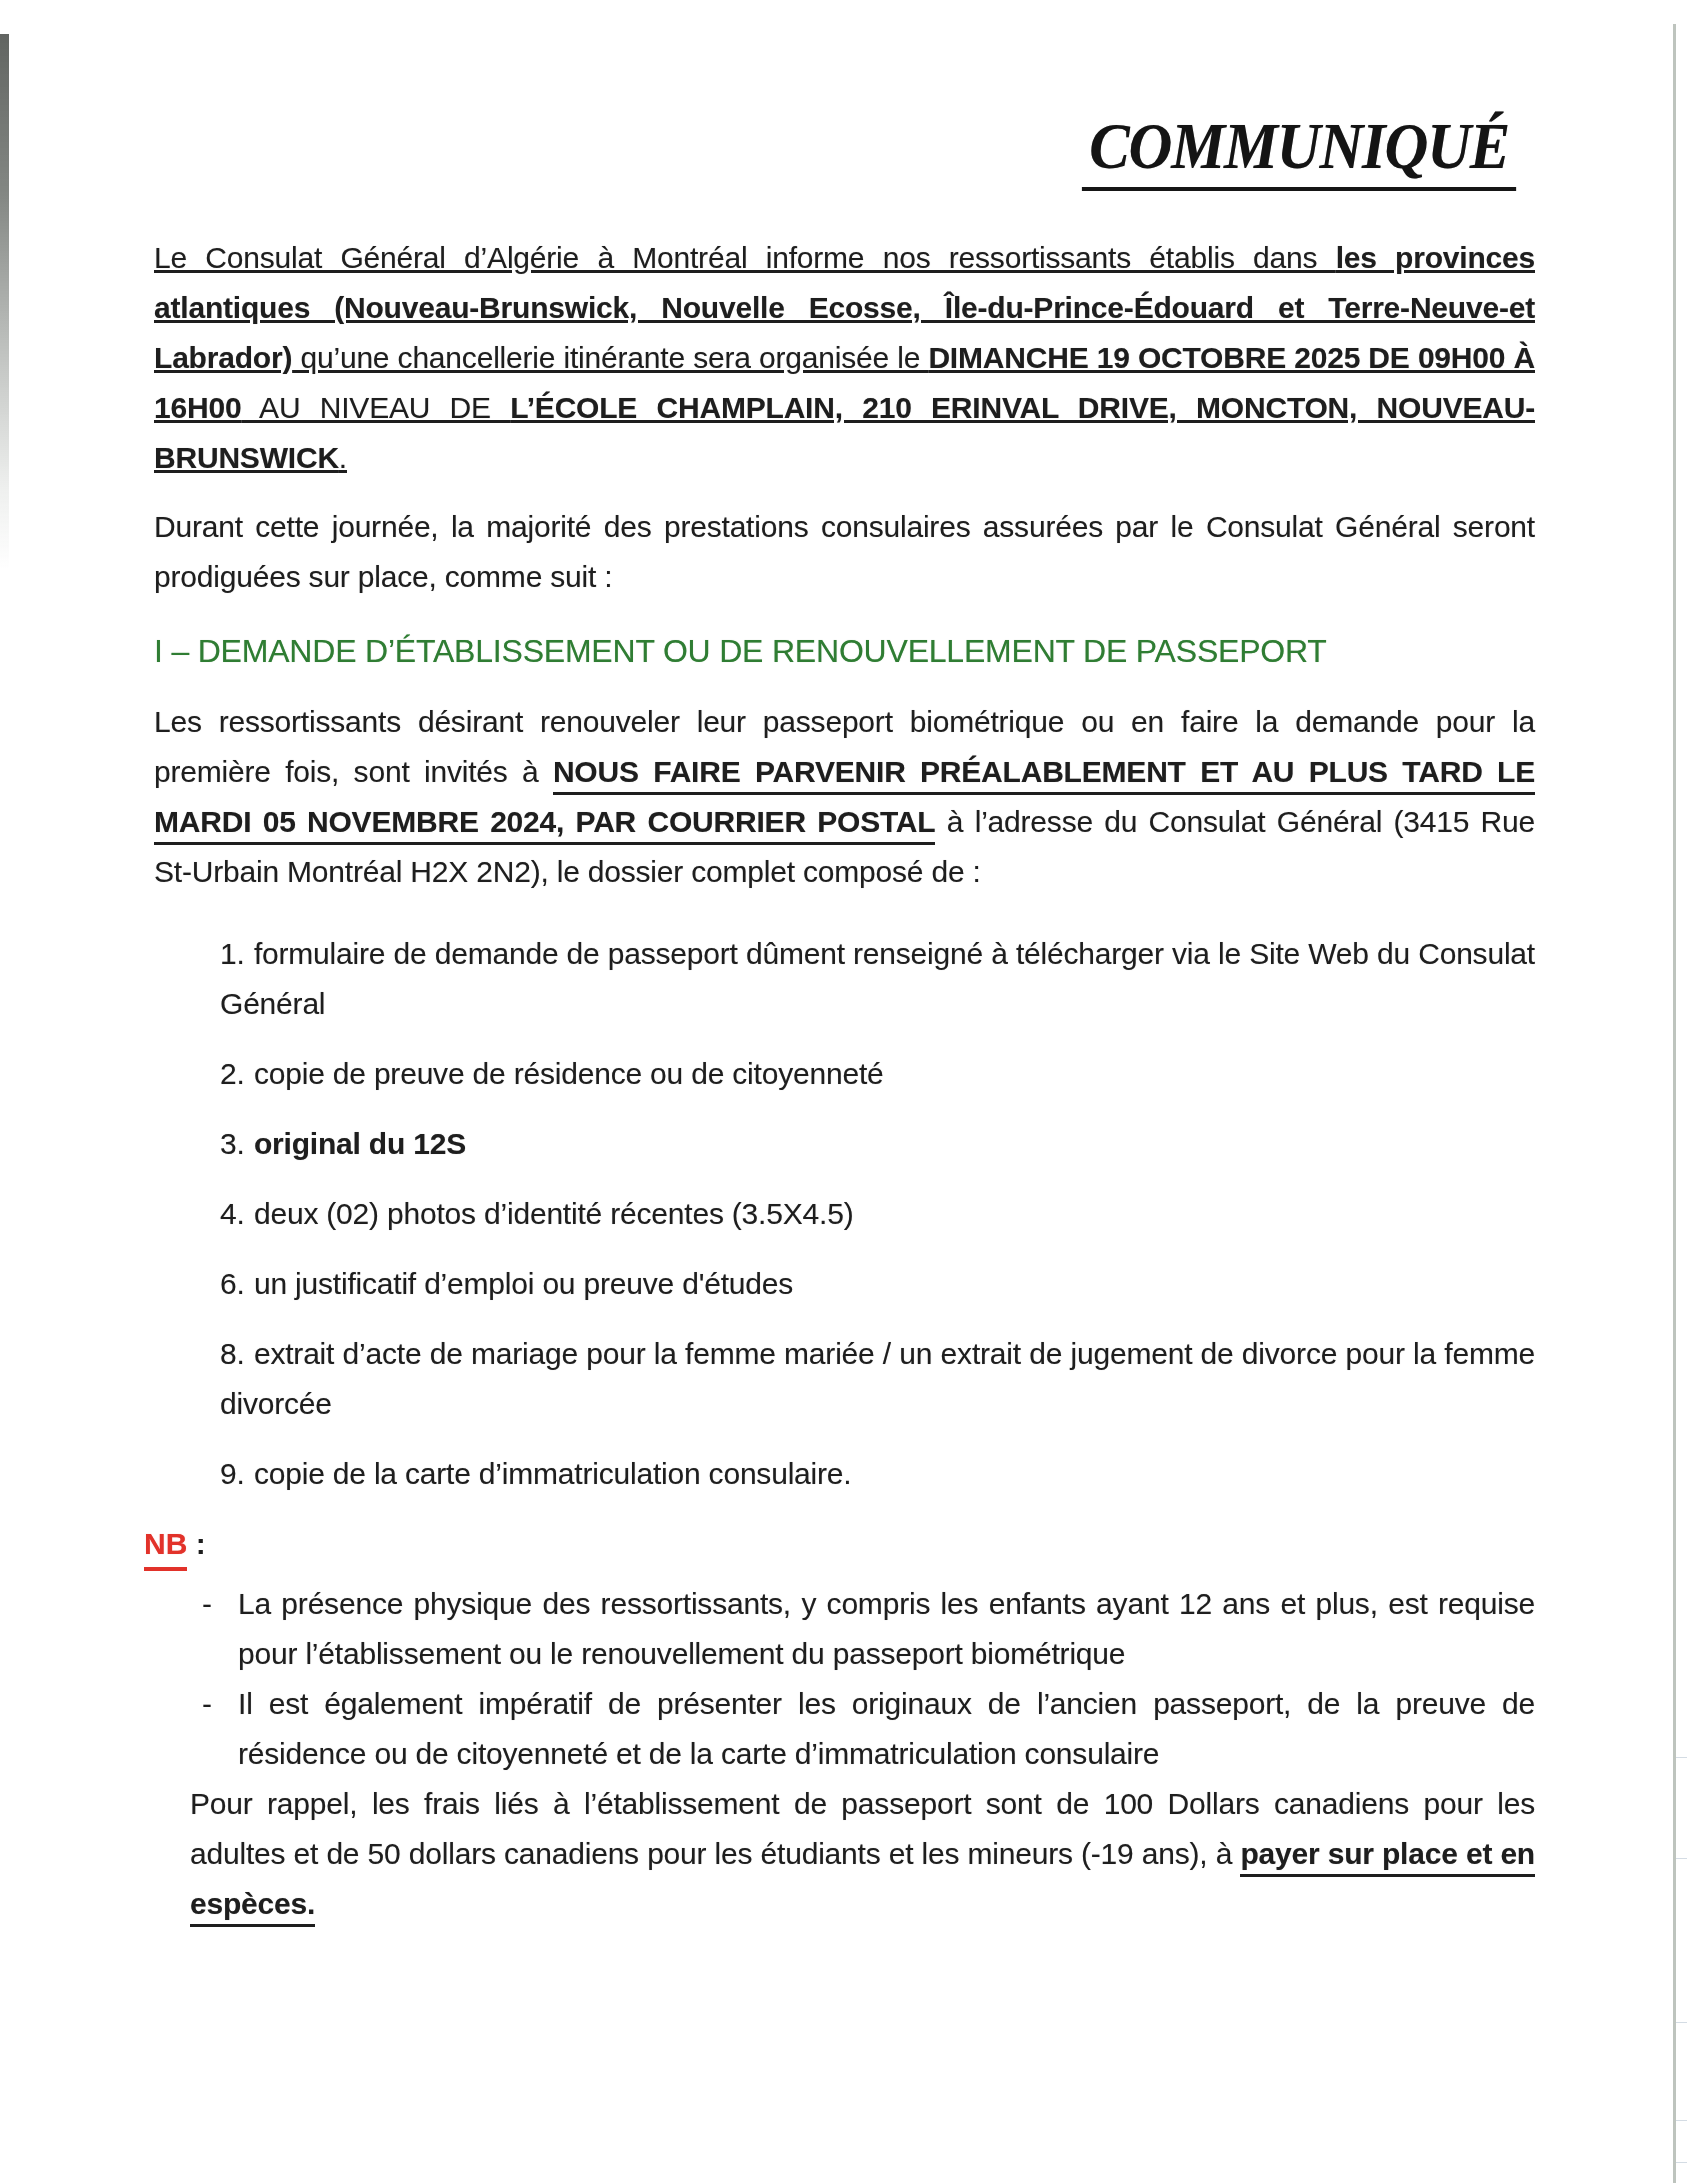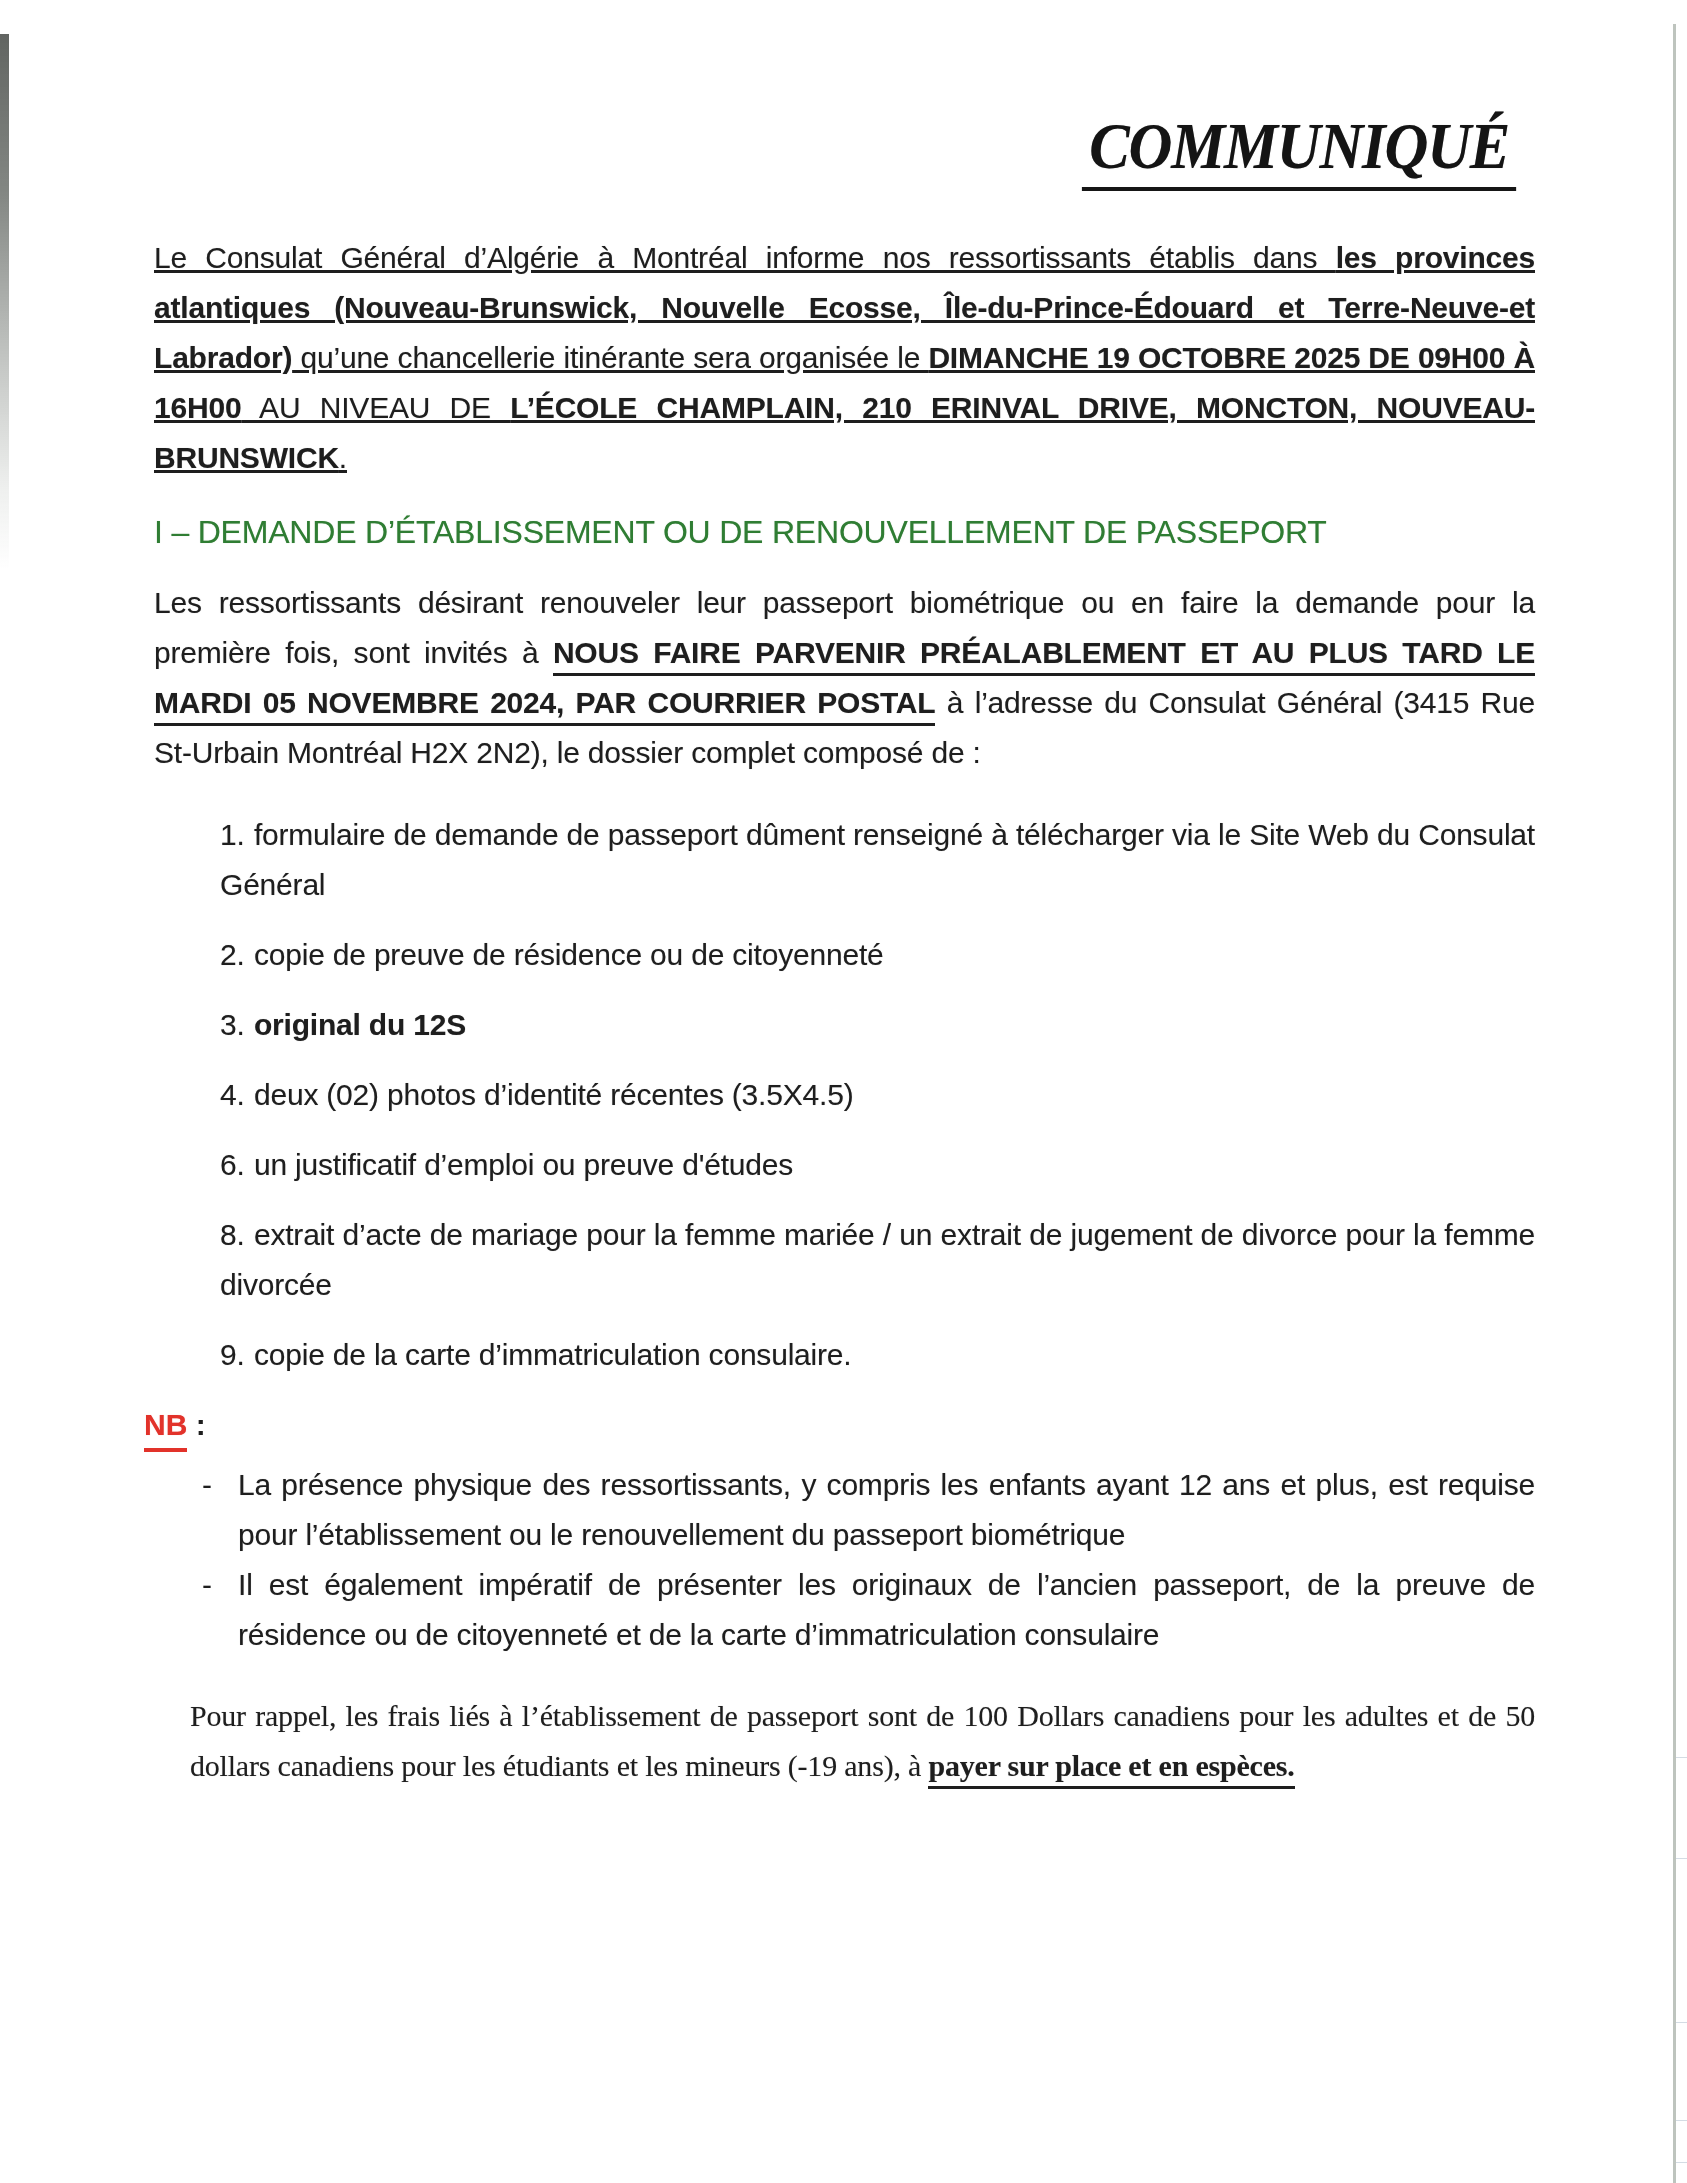--- a/index.html
+++ b/index.html
@@ -126,23 +126,22 @@
   }
   .dash-item .dash-text {
     flex: 1;
     font-size: 30px;
     line-height: 50px;
     text-align: justify;
     letter-spacing: -0.2px;
     text-shadow: 0 0 0.8px rgba(40,40,40,0.35);
   }
   .fees {
-    margin-top: 31px;
+    margin-top: 0;
     margin-left: 36px;
-    font-family: Liberation Serif, serif;
   }
 </style>
 </head>
 <body style="--heading-green: #2f7d33; --nb-red: #e2322a; --text: #1e1e1e;">
 
 <div class="edge-left"></div>
 <div class="edge-right"></div>
 <div class="rule-tick" style="top:1757px"></div>
 <div class="rule-tick" style="top:1858px"></div>
 <div class="rule-tick" style="top:2022px"></div>
@@ -150,20 +149,21 @@
 <div class="rule-tick" style="top:2162px"></div>
 
 <div class="page">
 
   <div class="title-wrap">
     <span class="title">COMMUNIQUÉ</span>
   </div>
 
   <p class="para p1"><span>Le Consulat Général d’Algérie à Montréal informe nos ressortissants établis dans </span><span class="b">les provinces atlantiques (Nouveau-Brunswick, Nouvelle Ecosse, Île-du-Prince-Édouard et Terre-Neuve-et Labrador)</span><span> qu’une chancellerie itinérante sera organisée le </span><span class="b">DIMANCHE 19 OCTOBRE 2025 DE 09H00 À 16H00</span><span> AU NIVEAU DE </span><span class="b">L’ÉCOLE CHAMPLAIN, 210 ERINVAL DRIVE, MONCTON, NOUVEAU-BRUNSWICK</span><span>.</span></p>
 
+  <p class="para p2">Durant cette journée, la majorité des prestations consulaires assurées par le Consulat Général seront prodiguées sur place, comme suit :</p>
 
   <div class="section-heading">I – DEMANDE D’ÉTABLISSEMENT OU DE RENOUVELLEMENT DE PASSEPORT</div>
 
   <p class="para p3"><span>Les ressortissants désirant renouveler leur passeport biométrique ou en faire la demande pour la première fois, sont invités à </span><span class="b u">NOUS FAIRE PARVENIR PRÉALABLEMENT ET AU PLUS TARD LE MARDI 05 NOVEMBRE 2024, PAR COURRIER POSTAL</span><span> à l’adresse du Consulat Général (3415 Rue St-Urbain Montréal H2X 2N2), le dossier complet composé de :</span></p>
 
   <div class="doc-list">
     <div class="doc-item"><span class="num">1.</span><span>formulaire de demande de passeport dûment renseigné à télécharger via le Site Web du Consulat Général</span><span class="b"></span><span></span></div>
     <div class="doc-item"><span class="num">2.</span><span>copie de preuve de résidence ou de citoyenneté</span><span class="b"></span><span></span></div>
     <div class="doc-item"><span class="num">3.</span><span></span><span class="b">original du 12S</span><span></span></div>
     <div class="doc-item"><span class="num">4.</span><span>deux (02) photos d’identité récentes (3.5X4.5)</span><span class="b"></span><span></span></div>

